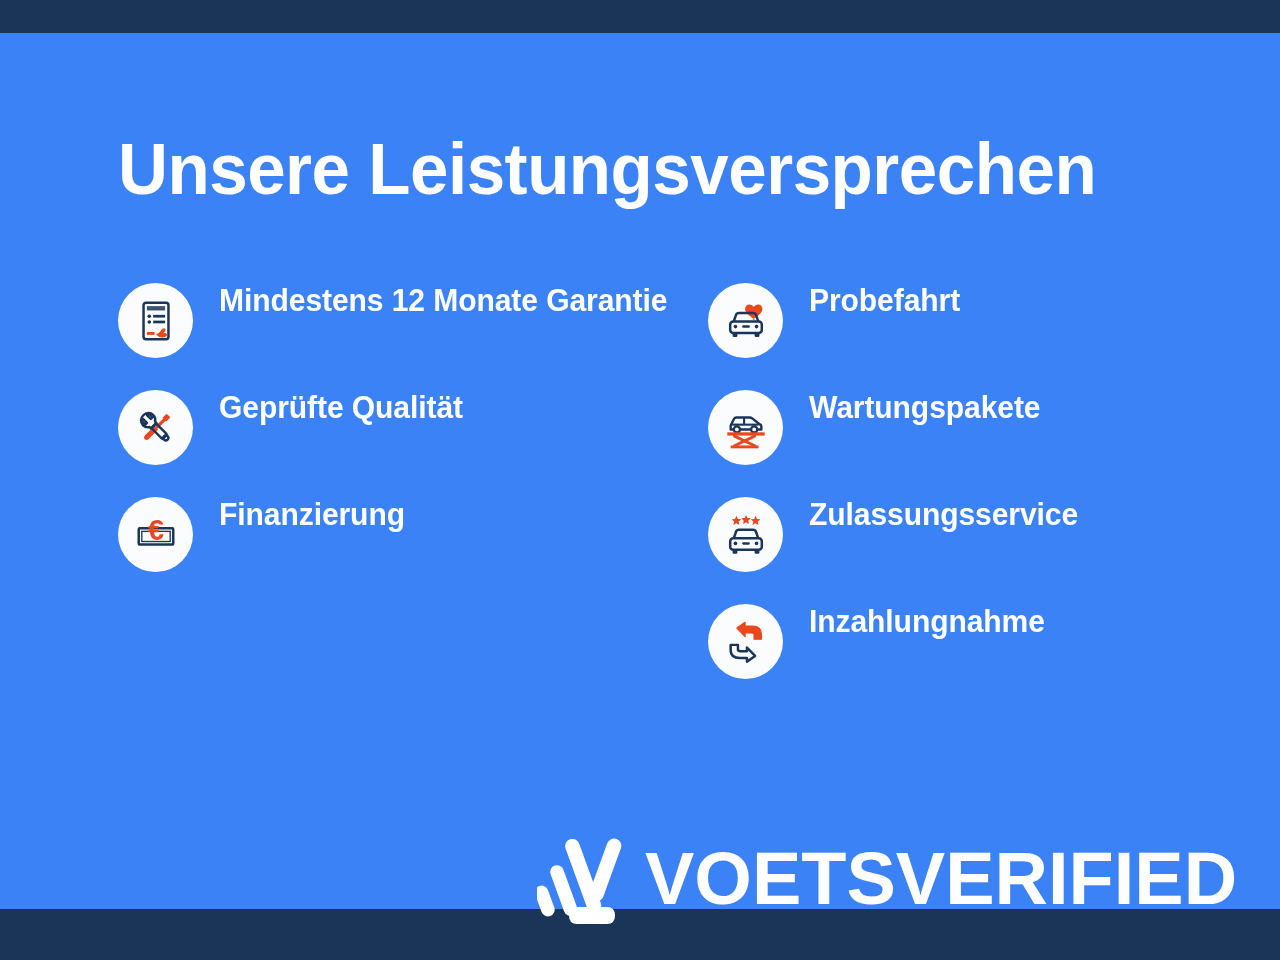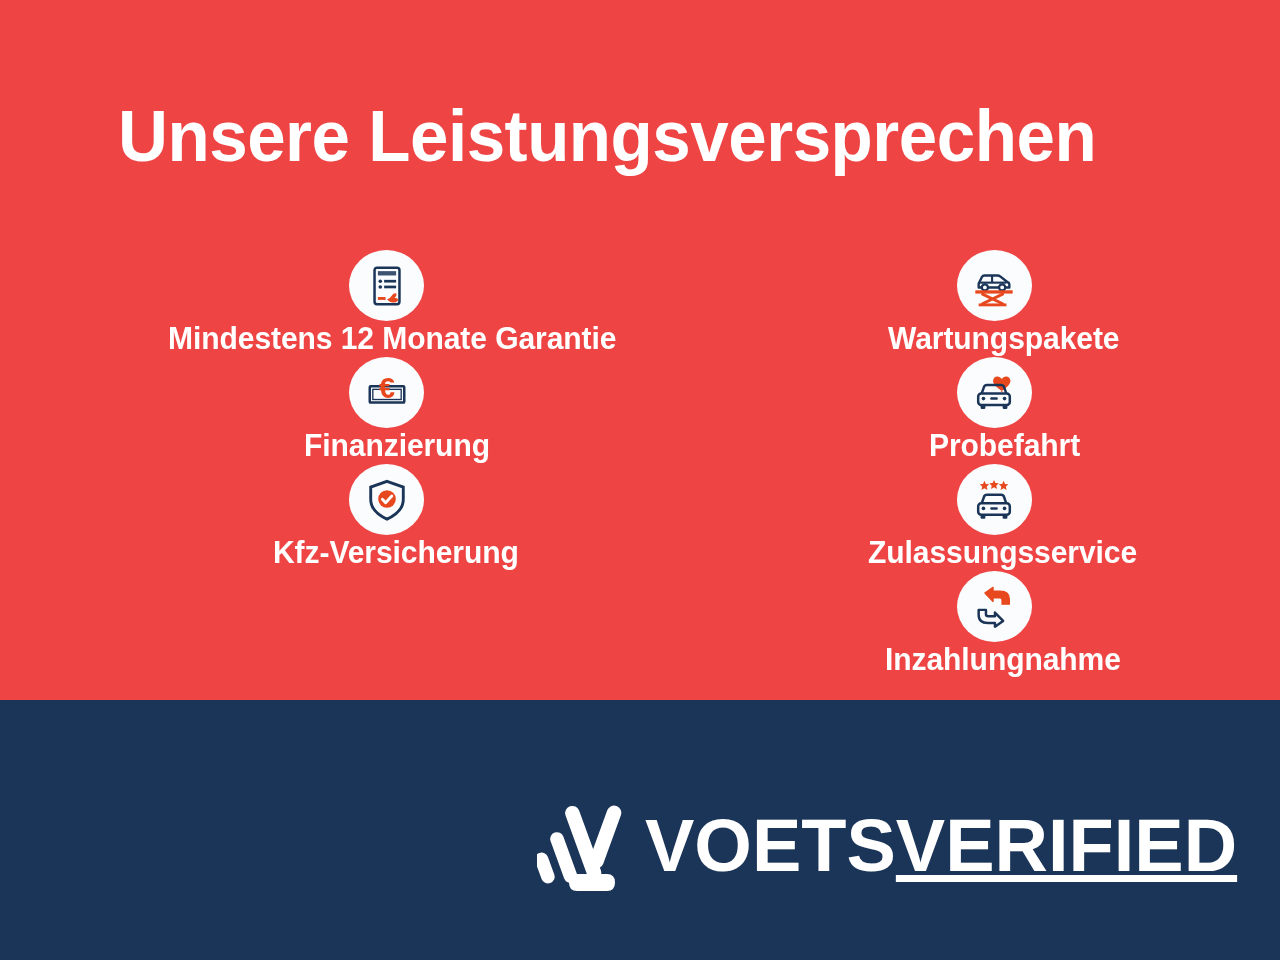--- a/index.html
+++ b/index.html
@@ -10,23 +10,24 @@
   body {
     width: 1280px;
     height: 960px;
     background: #1b3558;
     font-family: "Liberation Sans", sans-serif;
     overflow: hidden;
   }
   .banner {
     position: relative;
     width: 1280px;
-    height: 700px;
-    background: #ef4444;
+    height: 876px;
+    background: #3b82f6;
     box-sizing: border-box;
+    margin-top: 33px;
   }
 
   
   .headline {
     position: absolute;
     left: 118px;
     top: 100px;
     width: 1060px;
     color: #ffffff;
     font-size: 72px;
@@ -49,22 +50,22 @@
   }
   .col {
     display: flex;
     flex-direction: column;
   }
   .col-left  { width: 655px; padding-left: 118px; box-sizing: border-box; }
   .col-right { width: 625px; padding-left: 53px; box-sizing: border-box; }
 
   .feature {
     display: flex;
-    flex-direction: column;
-    align-items: center;
+    flex-direction: row;
+    align-items: flex-start;
     height: 107px;
   }
   .badge {
     width: 75px;
     height: 75px;
     min-width: 75px;
     border-radius: 50%;
     background: #fbfcfd;
     display: flex;
     align-items: center;
@@ -94,21 +95,21 @@
   .logo-mark { width: 86px; height: 92px; }
   .logo-text {
     margin-left: 22px;
     font-size: 74px;
     line-height: 1;
     color: #ffffff;
     letter-spacing: 0px;
     white-space: nowrap;
   }
   .logo-text .thin { font-weight: 700; }
-  .logo-text .bold { font-weight: 700; text-decoration: underline; }
+  .logo-text .bold { font-weight: 700; }
 </style>
 </head>
 <body>
 
 <div class="banner">
 
   <div class="headline">Unsere Leistungsversprechen</div>
 
   <div class="features">
 
@@ -125,91 +126,101 @@
               <circle cx="17" cy="25" r="1.9" fill="#1b3558"></circle>
               <rect x="21" y="23.6" width="12.5" height="2.8" fill="#1b3558"></rect>
               <rect x="14.5" y="35.5" width="8" height="3" fill="#e8481e"></rect>
               <path d="M24 38 q3.5 -1 5.5 -4.5 q1.2 -2.2 3.2 -2 q1.6 .2 1.2 2 q-.4 1.8 -2 3 q2.3 -.4 3.3 .9 q1 1.3 -.4 2.6 q-1.6 1.5 -4.6 1.2 q-3.4 -.3 -6.2 -3.2 z" fill="#e8481e"></path>
             </svg>
           </span>
         </div>
         <div class="feature-label">Mindestens 12 Monate Garantie</div>
       </div>
 
+      <div class="feature">
+        <div class="badge">
+          <span>
+            <svg width="46" height="46" viewBox="0 0 48 48">
+
+              <g transform="rotate(45 24 24)">
+                <rect x="21.2" y="5.5" width="5.6" height="6.5" rx="1.2" fill="#e8481e"></rect>
+                <rect x="22.3" y="11.5" width="3.4" height="12" fill="#e8481e"></rect>
+                <path d="M21.3 23.5 h5.4 v13.5 q0 3.5 -2.7 3.5 q-2.7 0 -2.7 -3.5 z" fill="#e8481e"></path>
+              </g>
+
+              <g transform="rotate(-45 24 24)">
+                <path d="M24 5.2 c-4.3 0 -7.6 3.2 -7.6 7.2 c0 2.6 1.4 4.9 3.6 6.2 v2.2 h8 v-2.2 c2.2 -1.3 3.6 -3.6 3.6 -6.2 c0 -4 -3.3 -7.2 -7.6 -7.2 z
+                         M21.2 7.9 v5.6 h-2.6 v-5.6 z M29.4 7.9 v5.6 h-2.6 v-5.6 z" fill="none" stroke="#1b3558" stroke-width="2.5" stroke-linejoin="round"></path>
+                <rect x="20.6" y="20.5" width="6.8" height="16.5" rx="1.2" fill="none" stroke="#1b3558" stroke-width="2.5"></rect>
+                <circle cx="24" cy="38.5" r="2.6" fill="none" stroke="#1b3558" stroke-width="2.5"></circle>
+              </g>
+            </svg>
+          </span>
+        </div>
+        <div class="feature-label">Geprüfte Qualität</div>
+      </div>
 
       <div class="feature">
         <div class="badge">
           <span>
             <svg width="46" height="46" viewBox="0 0 48 48">
               <rect x="6" y="17" width="36" height="17" rx="1" fill="#fbfcfd" stroke="#1b3558" stroke-width="2.6"></rect>
               <rect x="9.2" y="20.2" width="29.6" height="10.6" fill="none" stroke="#1b3558" stroke-width="1.4"></rect>
               <text x="24" y="29.5" text-anchor="middle" font-family="'Liberation Sans', sans-serif" font-size="30" font-weight="700" fill="#e8481e">€</text>
             </svg>
           </span>
         </div>
         <div class="feature-label">Finanzierung</div>
       </div>
 
 
-      <div class="feature">
-        <div class="badge">
-          <span>
-            <svg width="46" height="46" viewBox="0 0 48 48">
-              <path d="M24 4.5 L41 10.5 v13 q0 12.5 -17 20.5 q-17 -8 -17 -20.5 v-13 z" fill="none" stroke="#1b3558" stroke-width="3"></path>
-              <circle cx="24" cy="23" r="9.2" fill="#e8481e"></circle>
-              <path d="M19.2 23.2 l3.4 3.6 l6.4 -7" fill="none" stroke="#ffffff" stroke-width="3" stroke-linecap="round" stroke-linejoin="round"></path>
-            </svg>
-          </span>
-        </div>
-        <div class="feature-label">Kfz-Versicherung</div>
-      </div>
 
     </div>
 
     <div class="col col-right">
-
-      <div class="feature">
-        <div class="badge">
-          <span>
-            <svg width="46" height="46" viewBox="0 0 48 48">
-
-              <path d="M8 21.5 l3.4 -6.8 q.8 -1.6 2.6 -1.6 h13.6 q1.8 0 3.2 1.1 l7.4 5.9 q1.8 .4 1.8 2 v3.4 h-32 z" fill="none" stroke="#1b3558" stroke-width="2.5" stroke-linejoin="round"></path>
-              <line x1="22" y1="13.1" x2="22" y2="20.5" stroke="#1b3558" stroke-width="2.2"></line>
-              <line x1="9.5" y1="20.5" x2="37" y2="20.5" stroke="#1b3558" stroke-width="2.2"></line>
-              <circle cx="14.5" cy="25.5" r="3.2" fill="#fbfcfd" stroke="#1b3558" stroke-width="2.4"></circle>
-              <circle cx="32.5" cy="25.5" r="3.2" fill="#fbfcfd" stroke="#1b3558" stroke-width="2.4"></circle>
-
-              <rect x="4.5" y="28.5" width="39" height="3.4" fill="#e8481e"></rect>
-              <path d="M12 32.5 L33 42.5 M33 32.5 L12 42.5" stroke="#e8481e" stroke-width="3" stroke-linecap="round"></path>
-              <rect x="8" y="42.2" width="29" height="3" fill="#e8481e"></rect>
-            </svg>
-          </span>
-        </div>
-        <div class="feature-label">Wartungspakete</div>
-      </div>
 
       <div class="feature">
         <div class="badge">
           <span>
             <svg width="46" height="46" viewBox="0 0 48 48">
 
               <path d="M32.5 22 c-7 -4.6 -10.5 -8.2 -10.5 -11.7 c0 -2.7 2 -4.6 4.5 -4.6 c2 0 3.6 1 4.6 2.6
                        c1 -1.6 2.6 -2.6 4.6 -2.6 c2.5 0 4.5 1.9 4.5 4.6 c0 3.5 -3.5 7.1 -10.5 11.7 z" fill="#e8481e" transform="translate(1,1)"></path>
 
               <path d="M11 25 l2.6 -7.4 q.7 -2 3 -2 h14.8 q2.3 0 3 2 L37 25" fill="none" stroke="#1b3558" stroke-width="2.6" stroke-linejoin="round"></path>
               <rect x="7.5" y="24.5" width="33" height="12" rx="3.2" fill="#fbfcfd" stroke="#1b3558" stroke-width="2.6"></rect>
               <rect x="20" y="28.5" width="8" height="2.6" rx="1.2" fill="#1b3558"></rect>
               <circle cx="13" cy="29.8" r="1.9" fill="#1b3558"></circle>
               <circle cx="35" cy="29.8" r="1.9" fill="#1b3558"></circle>
               <rect x="10" y="36.2" width="5" height="4.4" rx="1.3" fill="#1b3558"></rect>
               <rect x="33" y="36.2" width="5" height="4.4" rx="1.3" fill="#1b3558"></rect>
             </svg>
           </span>
         </div>
         <div class="feature-label">Probefahrt</div>
+      </div>
+
+      <div class="feature">
+        <div class="badge">
+          <span>
+            <svg width="46" height="46" viewBox="0 0 48 48">
+
+              <path d="M8 21.5 l3.4 -6.8 q.8 -1.6 2.6 -1.6 h13.6 q1.8 0 3.2 1.1 l7.4 5.9 q1.8 .4 1.8 2 v3.4 h-32 z" fill="none" stroke="#1b3558" stroke-width="2.5" stroke-linejoin="round"></path>
+              <line x1="22" y1="13.1" x2="22" y2="20.5" stroke="#1b3558" stroke-width="2.2"></line>
+              <line x1="9.5" y1="20.5" x2="37" y2="20.5" stroke="#1b3558" stroke-width="2.2"></line>
+              <circle cx="14.5" cy="25.5" r="3.2" fill="#fbfcfd" stroke="#1b3558" stroke-width="2.4"></circle>
+              <circle cx="32.5" cy="25.5" r="3.2" fill="#fbfcfd" stroke="#1b3558" stroke-width="2.4"></circle>
+
+              <rect x="4.5" y="28.5" width="39" height="3.4" fill="#e8481e"></rect>
+              <path d="M12 32.5 L33 42.5 M33 32.5 L12 42.5" stroke="#e8481e" stroke-width="3" stroke-linecap="round"></path>
+              <rect x="8" y="42.2" width="29" height="3" fill="#e8481e"></rect>
+            </svg>
+          </span>
+        </div>
+        <div class="feature-label">Wartungspakete</div>
       </div>
 
       <div class="feature">
         <div class="badge">
           <span>
             <svg width="46" height="46" viewBox="0 0 48 48">
 
               <g fill="#e8481e">
                 <path d="M14 4 l1.5 3.2 l3.5 .4 l-2.6 2.4 l.7 3.5 l-3.1 -1.8 l-3.1 1.8 l.7 -3.5 l-2.6 -2.4 l3.5 -.4 z"></path>
                 <path d="M24 3 l1.5 3.2 l3.5 .4 l-2.6 2.4 l.7 3.5 l-3.1 -1.8 l-3.1 1.8 l.7 -3.5 l-2.6 -2.4 l3.5 -.4 z"></path>

